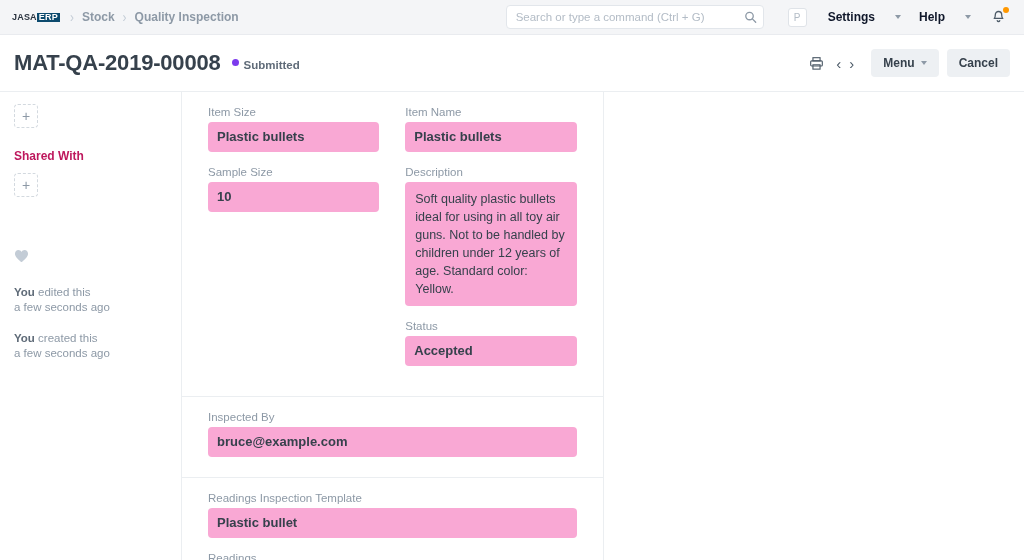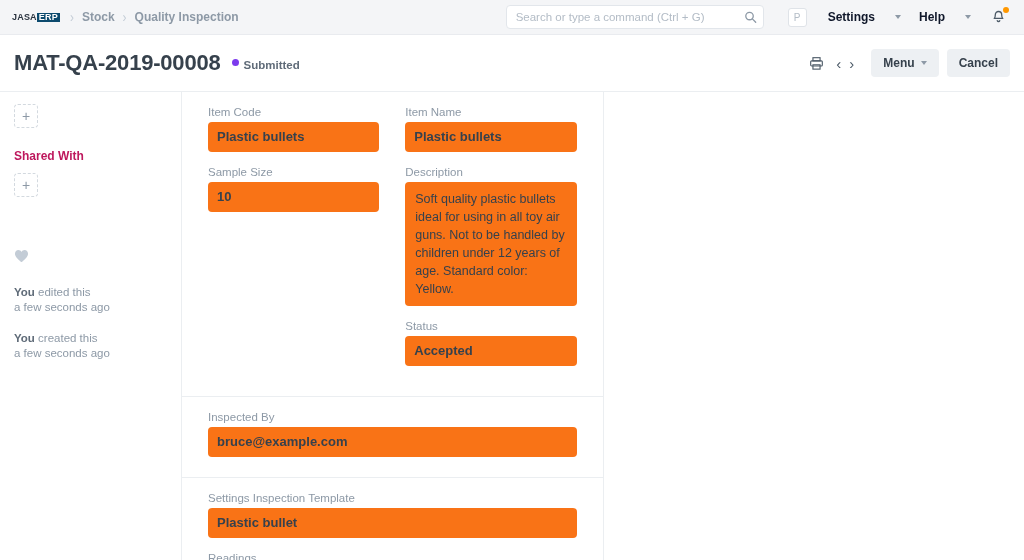--- a/index.html
+++ b/index.html
@@ -176,21 +176,21 @@
     border-bottom: 1px solid #ebeef1;
   }
   .section-nb { border-bottom: none; }
   .grid2 { display: flex; gap: 26px; }
   .col { flex: 1; min-width: 0; }
   .field { margin-bottom: 14px; }
   .field-label {
     font-size: 11.5px; color: #8d99a6; margin-bottom: 4px; font-weight: 400;
   }
   .field-value {
-    background: #f97316; border-radius: 4px;
+    background: #f9a8d4; border-radius: 4px;
     padding: 7px 9px;
     font-size: 13px; font-weight: bold; color: #36414c;
     min-height: 30px; line-height: 16px;
   }
   .field-value.desc {
     font-weight: 400; font-size: 12.5px; color: #36414c;
     line-height: 18px; padding: 8px 10px;
   }
   .field-narrow { max-width: 372px; }
 
@@ -310,21 +310,21 @@
     </div>
   </div>
 
   <div class="content">
 
     <div class="section">
       <div class="grid2">
         <div class="col">
 
           <div class="field">
-            <div class="field-label">Item Code</div>
+            <div class="field-label">Item Size</div>
             <div class="field-value">Plastic bullets</div>
           </div>
 
           <div class="field">
             <div class="field-label">Sample Size</div>
             <div class="field-value">10</div>
           </div>
 
         </div>
         <div class="col">
@@ -350,21 +350,21 @@
 
     <div class="section">
       <div class="field field-narrow" style="margin-bottom:4px">
         <div class="field-label">Inspected By</div>
         <div class="field-value">bruce@example.com</div>
       </div>
     </div>
 
     <div class="section section-nb">
       <div class="field field-narrow">
-        <div class="field-label">Settings Inspection Template</div>
+        <div class="field-label">Readings Inspection Template</div>
         <div class="field-value">Plastic bullet</div>
       </div>
 
       <div class="tbl-label">Readings</div>
 
     </div>
 
   </div>
 
   <div class="right-rail"></div>

